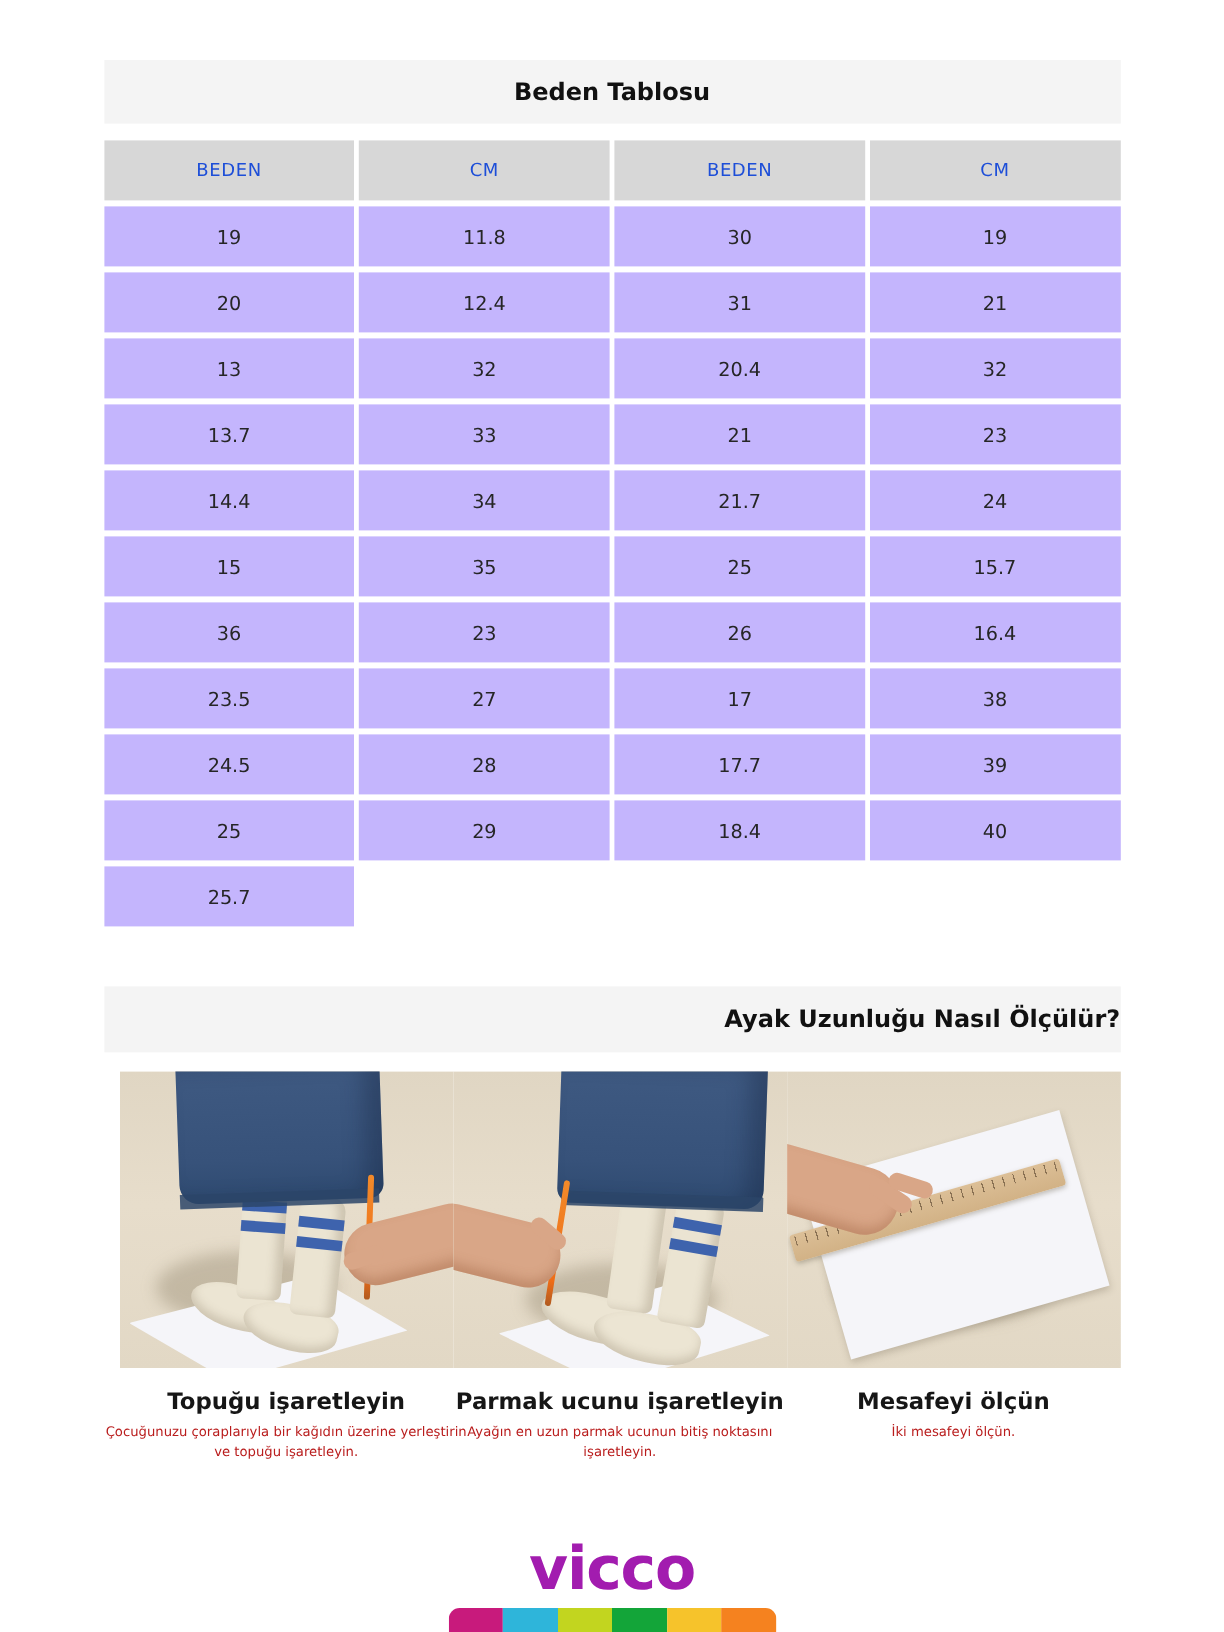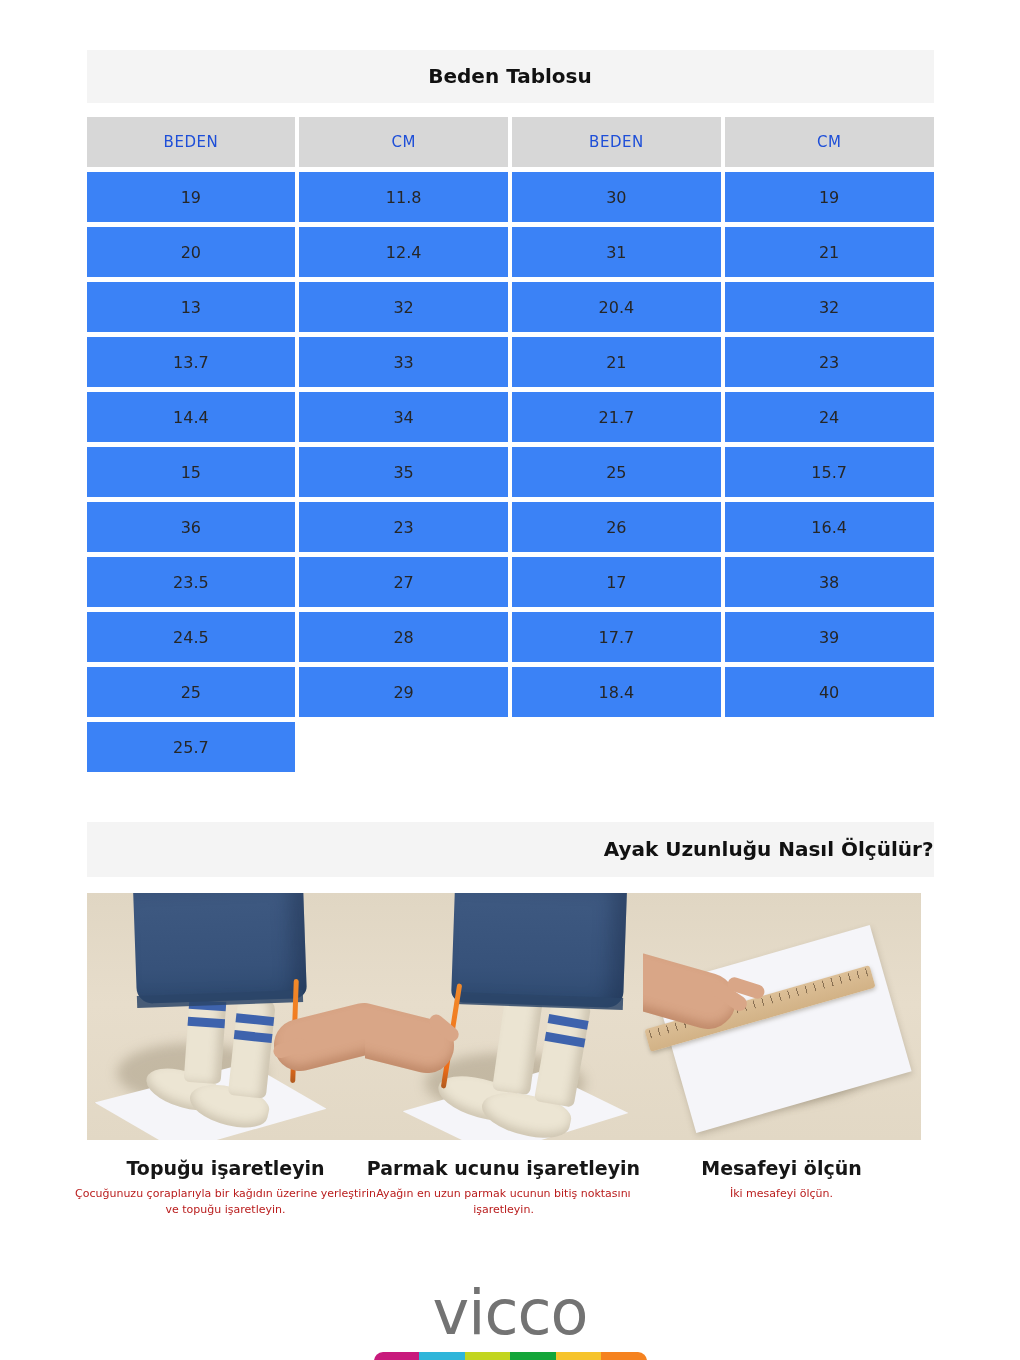--- a/index.html
+++ b/index.html
@@ -18,26 +18,26 @@
     background:#f4f4f4;text-align:right;font-size:20px;font-weight:700;color:#111;
   }
 
   
   .size-table{
     width:847px;margin:0 auto;display:grid;
     grid-template-columns:repeat(4,1fr);gap:5px 4px;background:#ffffff;
   }
   .cell{
     height:50px;display:flex;align-items:center;justify-content:center;
-    font-size:16px;color:#262626;background:#3b82f6;
+    font-size:16px;color:#262626;background:#c4b5fd;
   }
   .cell.head{background:#d7d7d7;font-size:15px;letter-spacing:.5px;color:#1d4ed8;}
 
   
-  .steps{width:847px;margin:0 auto;display:flex;justify-content:flex-start;}
+  .steps{width:847px;margin:0 auto;display:flex;justify-content:flex-end;}
   .step{width:278px;text-align:center;}
   .photo{
     position:relative;width:278px;height:247px;overflow:hidden;
     background:linear-gradient(180deg,#e0d6c3 0%,#e7ddcb 45%,#e2d8c5 100%);
   }
   .step h3{margin:17px 0 0;font-size:19px;font-weight:700;color:#161616;}
   .step p{
     margin:7px 0 12px -16px;width:310px;font-size:11px;line-height:1.45;
     color:#b91c1c;font-weight:400;
   }
@@ -52,21 +52,21 @@
   .hand{position:absolute;background:#d9a687;border-radius:30px;box-shadow:inset 0 -6px 10px rgba(150,90,55,.35);}
   .finger{position:absolute;background:#d9a687;border-radius:10px;}
   .pencil{position:absolute;width:5px;background:linear-gradient(180deg,#f28a2a 0%,#ef6d17 80%,#b05a20 100%);border-radius:3px;}
   .ruler{position:absolute;background:linear-gradient(180deg,#dcbf97 0%,#d2b286 100%);border-radius:3px;box-shadow:0 2px 4px rgba(90,80,60,.35);}
   .ruler:after{content:"";position:absolute;left:4px;right:4px;top:2px;height:8px;
     background:repeating-linear-gradient(90deg,rgba(70,50,30,.55) 0 1px,transparent 1px 9px);}
   .shadow-blob{position:absolute;background:rgba(120,105,80,.30);border-radius:50%;filter:blur(6px);}
 
   
   .footer{margin-top:52px;text-align:center;}
-  .brand{font-size:62px;font-weight:400;letter-spacing:-1px;color:#737373;line-height:1;}
+  .brand{font-size:50px;font-weight:700;letter-spacing:-1px;color:#a21caf;line-height:1;}
   .color-bar{
     margin:8px auto 0;width:273px;height:28px;display:flex;overflow:hidden;border-radius:9px;
   }
   .color-bar span{flex:1;height:100%;}
 </style>
 </head>
 <body>
 
 <div class="bar-title">Beden Tablosu</div>
 

